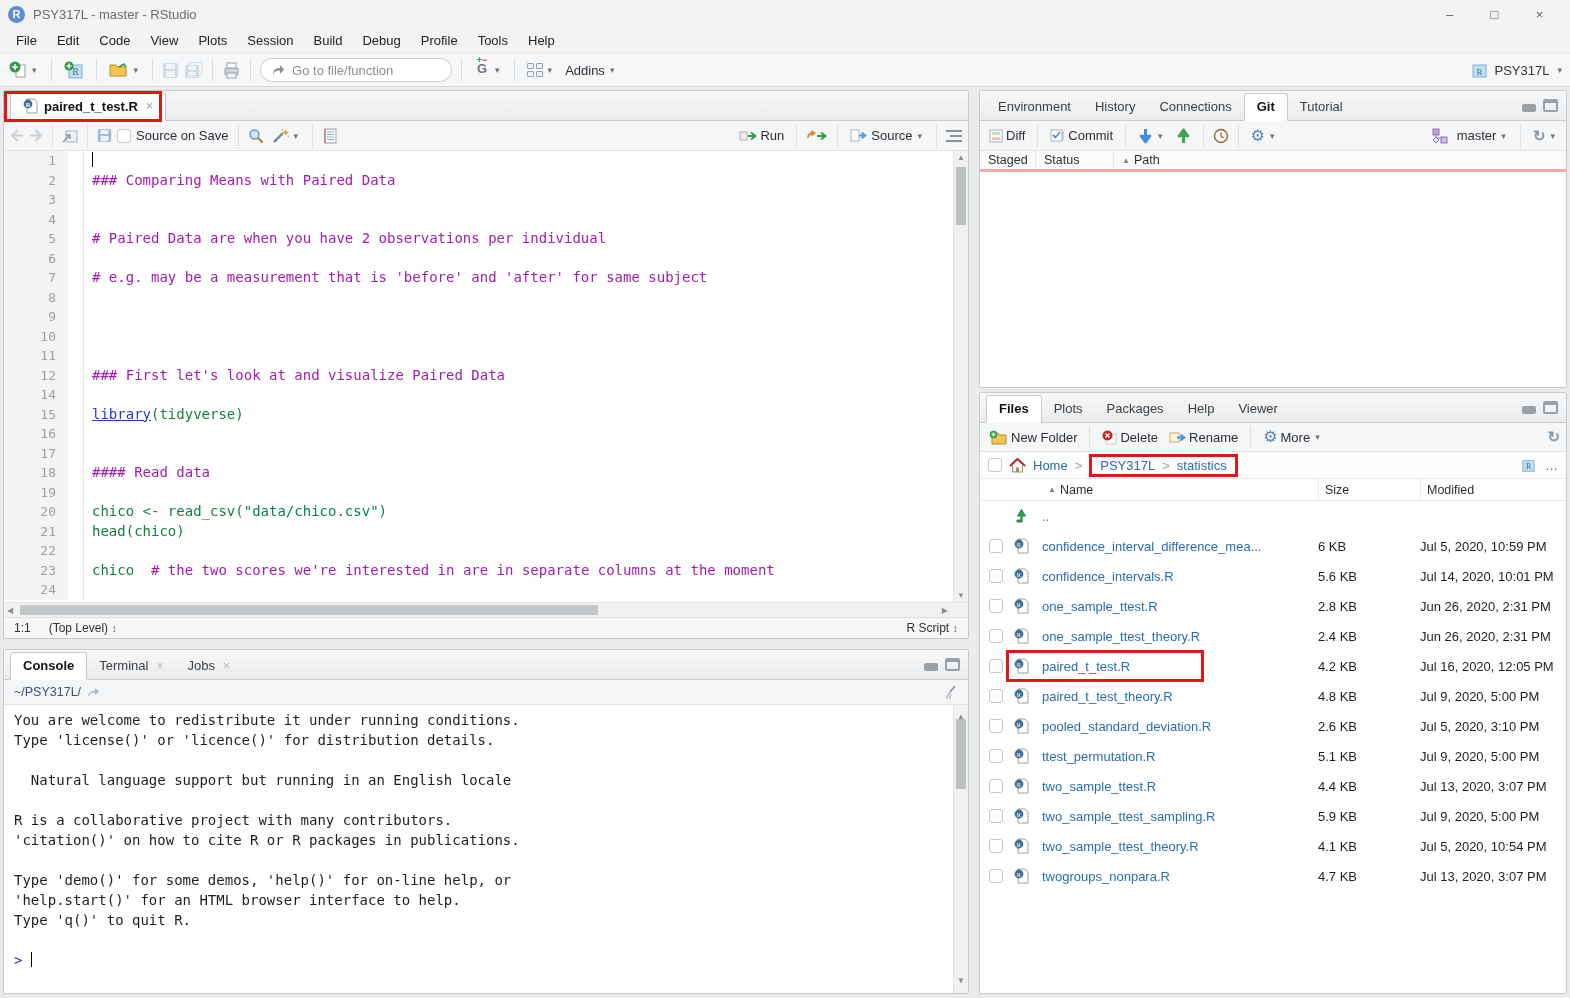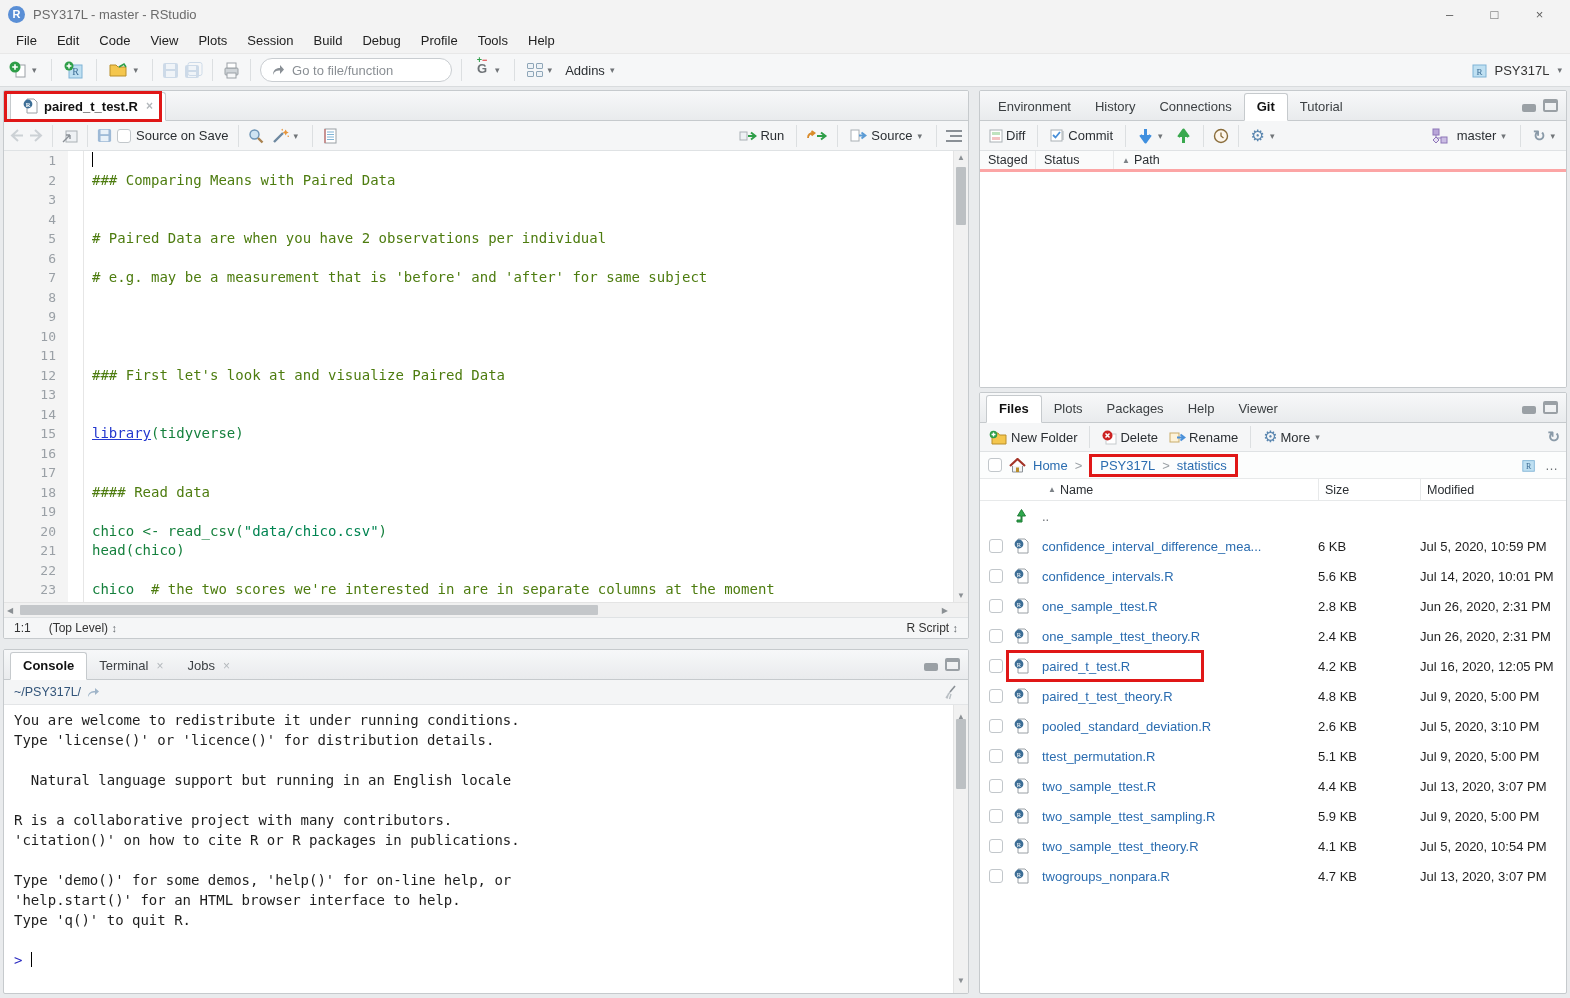--- a/index.html
+++ b/index.html
@@ -44,21 +44,21 @@
   .ptoolbar { height:30px; background:#f5f6f7; border-bottom:1px solid #dfe2e4; display:flex; align-items:center; padding:0 6px; gap:5px; flex:none; }
   .lbl { color:#2b2f33; }
 
   
   .ed-wrap { flex:1; display:flex; overflow:hidden; position:relative; }
   .ed-lines { flex:1; overflow:hidden; }
   .cl { display:flex; height:19.5px; line-height:19.5px; font-size:14px; }
   .ln { width:64px; text-align:right; padding-right:12px; color:#9aa0a6; background:#f4f4f4; flex:none; font-size:13px; }
   .lmargin { width:16px; border-right:1px solid #e6e6e6; background:#fff; flex:none; }
   .lc { padding-left:8px; white-space:pre; }
-  .tok-c { color:#4d7c0f; }
+  .tok-c { color:#a21caf; }
   .tok-k { color:#2539cf; text-decoration:underline; }
   .tok-s { color:#008451; }
   .tok-p { color:#15803d; }
   .cursor { display:inline-block; width:1px; height:15px; background:#000; vertical-align:-2px; }
   .vscroll { width:15px; background:#f1f1f1; border-left:1px solid #e4e4e4; position:relative; flex:none; }
   .vthumb { position:absolute; left:2px; right:2px; background:#bcc0c3; border-radius:1px; }
   .sb-arrow { position:absolute; left:0; right:0; text-align:center; color:#8b9094; font-size:8px; }
   .hscroll { height:15px; background:#f1f1f1; border-top:1px solid #e4e4e4; position:relative; flex:none; }
   .hthumb { position:absolute; top:2px; bottom:2px; background:#c4c7ca; border-radius:1px; }
   .statusbar { height:21px; background:#f5f6f7; border-top:1px solid #dfe2e4; display:flex; align-items:center;
@@ -355,25 +355,20 @@
               <span class="ln">11</span>
               <span class="lmargin"></span>
               <span class="lc"></span>
             </div>
             <div class="cl">
               <span class="ln">12</span>
               <span class="lmargin"></span>
               <span class="lc"><span class="tok-c">### First let's look at and visualize Paired Data</span></span>
             </div>
             <div class="cl">
-              <span class="ln">13</span>
-              <span class="lmargin"></span>
-              <span class="lc"></span>
-            </div>
-            <div class="cl">
               <span class="ln">14</span>
               <span class="lmargin"></span>
               <span class="lc"></span>
             </div>
             <div class="cl">
               <span class="ln">15</span>
               <span class="lmargin"></span>
               <span class="lc"><span class="tok-k">library</span><span class="tok-p">(tidyverse)</span></span>
             </div>
             <div class="cl">

